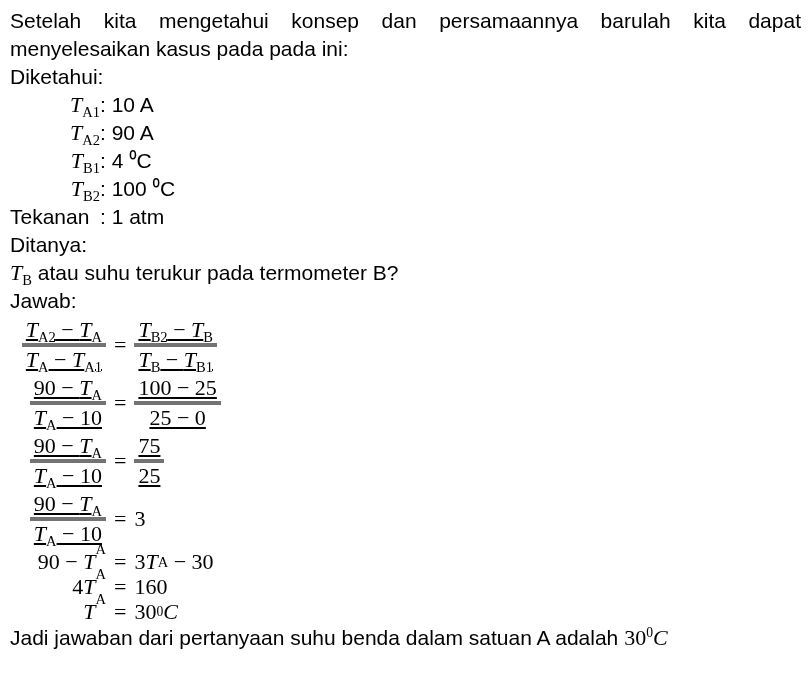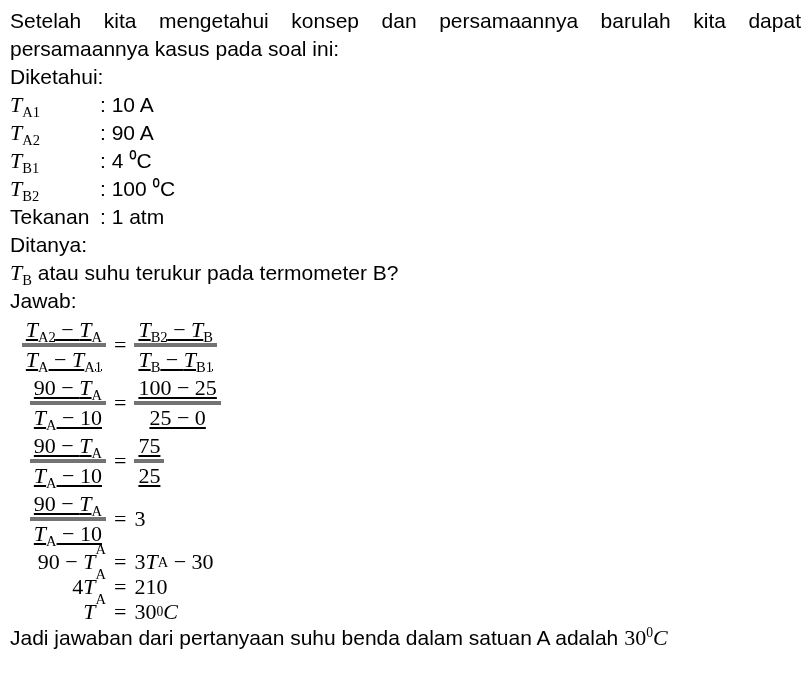--- a/index.html
+++ b/index.html
@@ -9,21 +9,21 @@
     background: #ffffff; color: #000000;
     font-family: "Liberation Sans", sans-serif;
     font-size: 21px;
     padding: 7px 10px 0 10px;
     overflow: hidden;
   }
   .line { line-height: 28px; min-height: 28px; white-space: pre-wrap; }
   .jline { text-align: justify; text-align-last: justify; }
   .grow { display: flex; line-height: 28px; height: 28px; }
   .gsym { width: 90px; flex: 0 0 90px; }
-  .math { font-family: "Liberation Serif", serif; font-size: 22px; }
+  .math { font-family: "Liberation Serif", serif; font-size: 22px; text-align: right; }
   i { font-family: "Liberation Serif", serif; font-style: italic; }
   sub { font-size: 66%; line-height: 0; }
   sup { font-size: 62%; line-height: 0; }
   .eqrow {
     display: flex; align-items: center;
     font-family: "Liberation Serif", serif;
     font-size: 22px; line-height: 26px;
     margin: 2px 0;
   }
   .eqrow.plain { line-height: 25px; margin: 0; }
@@ -35,21 +35,21 @@
   .den { border-top: 4px solid #737373; }
   .concl { font-size: 22px; margin-top: 10px; }
 </style>
 </head>
 <body>
 
 <div>
 
   <div>
     <div class="line jline">Setelah kita mengetahui konsep dan persamaannya barulah kita dapat</div>
-    <div class="line">persamaannya kasus pada soal ini:</div>
+    <div class="line">menyelesaikan kasus pada pada ini:</div>
   </div>
 
   <div class="line">Diketahui:</div>
 
   <div>
     <div class="grow">
         <span class="gsym math"><i>T</i><sub>A1</sub></span>
         <span>: 10 A</span>
       </div>
     <div class="grow">
@@ -102,21 +102,21 @@
 
   <div class="eqrow plain">
     <span class="lhs"><span>90 − </span><i>T</i><sub>A</sub></span>
     <span class="eqs">=</span>
     <span class="rhs"><span>3</span><i>T</i><sub>A</sub><span> − 30</span></span>
   </div>
 
   <div class="eqrow plain">
     <span class="lhs"><span>4</span><i>T</i><sub>A</sub></span>
     <span class="eqs">=</span>
-    <span class="rhs">210</span>
+    <span class="rhs">160</span>
   </div>
 
   <div class="eqrow plain">
     <span class="lhs"><i>T</i><sub>A</sub></span>
     <span class="eqs">=</span>
     <span class="rhs"><span>30</span><sup>0</sup><i>C</i></span>
   </div>
 
   <div class="line"><span>Jadi jawaban dari pertanyaan suhu benda dalam satuan A adalah </span><span class="math concl"><span>30</span><sup>0</sup><i>C</i></span></div>
 

